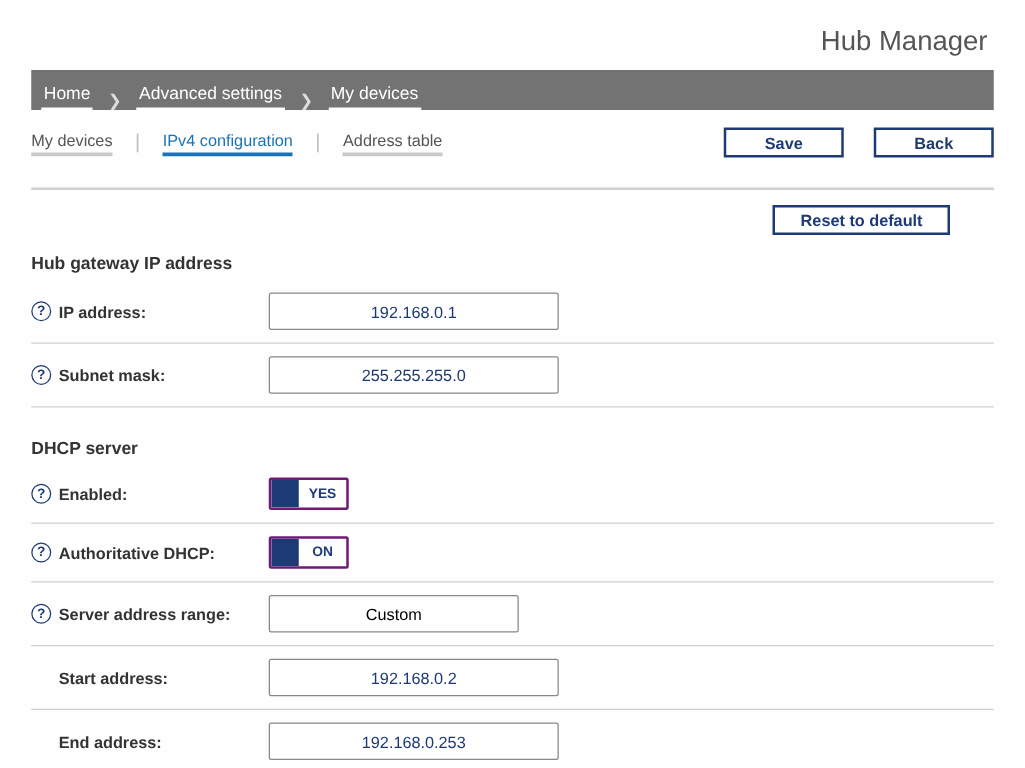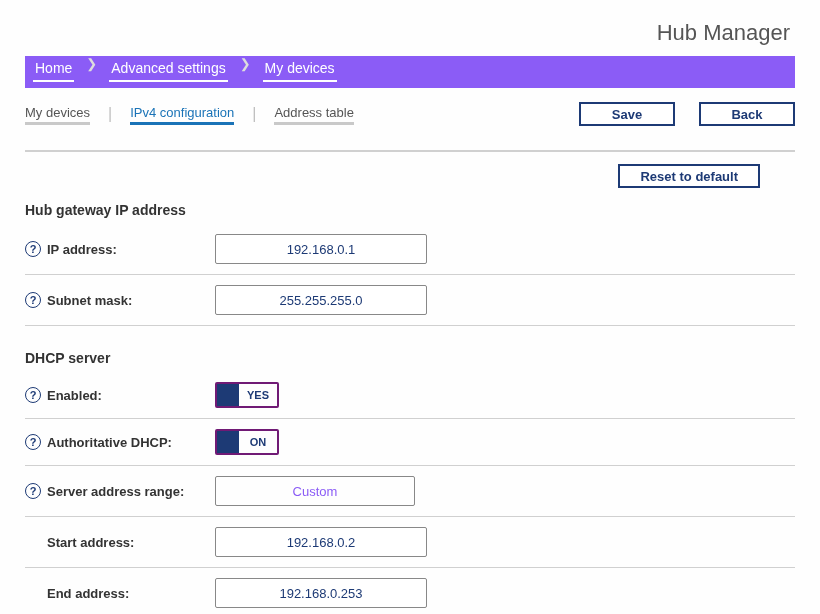--- a/index.html
+++ b/index.html
@@ -11,25 +11,25 @@
     width: 820px;
   }
   .header-title {
     text-align: right;
     font-size: 22px;
     color: #555;
     padding: 20px 30px 10px 0;
     font-weight: 400;
   }
   .breadcrumb-bar {
-    background: #8b5cf6;
+    background: #737373;
     color: #fff;
     height: 32px;
     display: flex;
-    align-items: flex-start;
+    align-items: flex-end;
     padding: 0 8px;
     margin: 0 25px;
   }
   .bc-item {
     color: #fff;
     font-size: 14px;
     padding: 4px 2px;
     border-bottom: 2px solid #fff;
     cursor: pointer;
   }
@@ -113,21 +113,21 @@
     font-size: 11px;
     font-weight: bold;
     display: inline-flex;
     align-items: center;
     justify-content: center;
     margin-right: 6px;
     cursor: pointer;
     flex-shrink: 0;
   }
   .text-input {
-    width: 212px;
+    width: 232px;
     height: 30px;
     border: 1px solid #888;
     border-radius: 2px;
     text-align: center;
     font-size: 13px;
     color: #1d3a75;
   }
   .small-input {
     width: 34px;
     height: 30px;
@@ -161,21 +161,21 @@
   }
   .select-like {
     width: 200px;
     height: 30px;
     border: 1px solid #888;
     border-radius: 2px;
     display: flex;
     align-items: center;
     justify-content: center;
     font-size: 13px;
-    color: #8b5cf6;
+    color: #000000;
     cursor: pointer;
   }
   .hint {
     font-size: 12px;
     color: #666;
     margin-left: 18px;
   }
   .unit {
     font-size: 13px;
     font-weight: bold;

